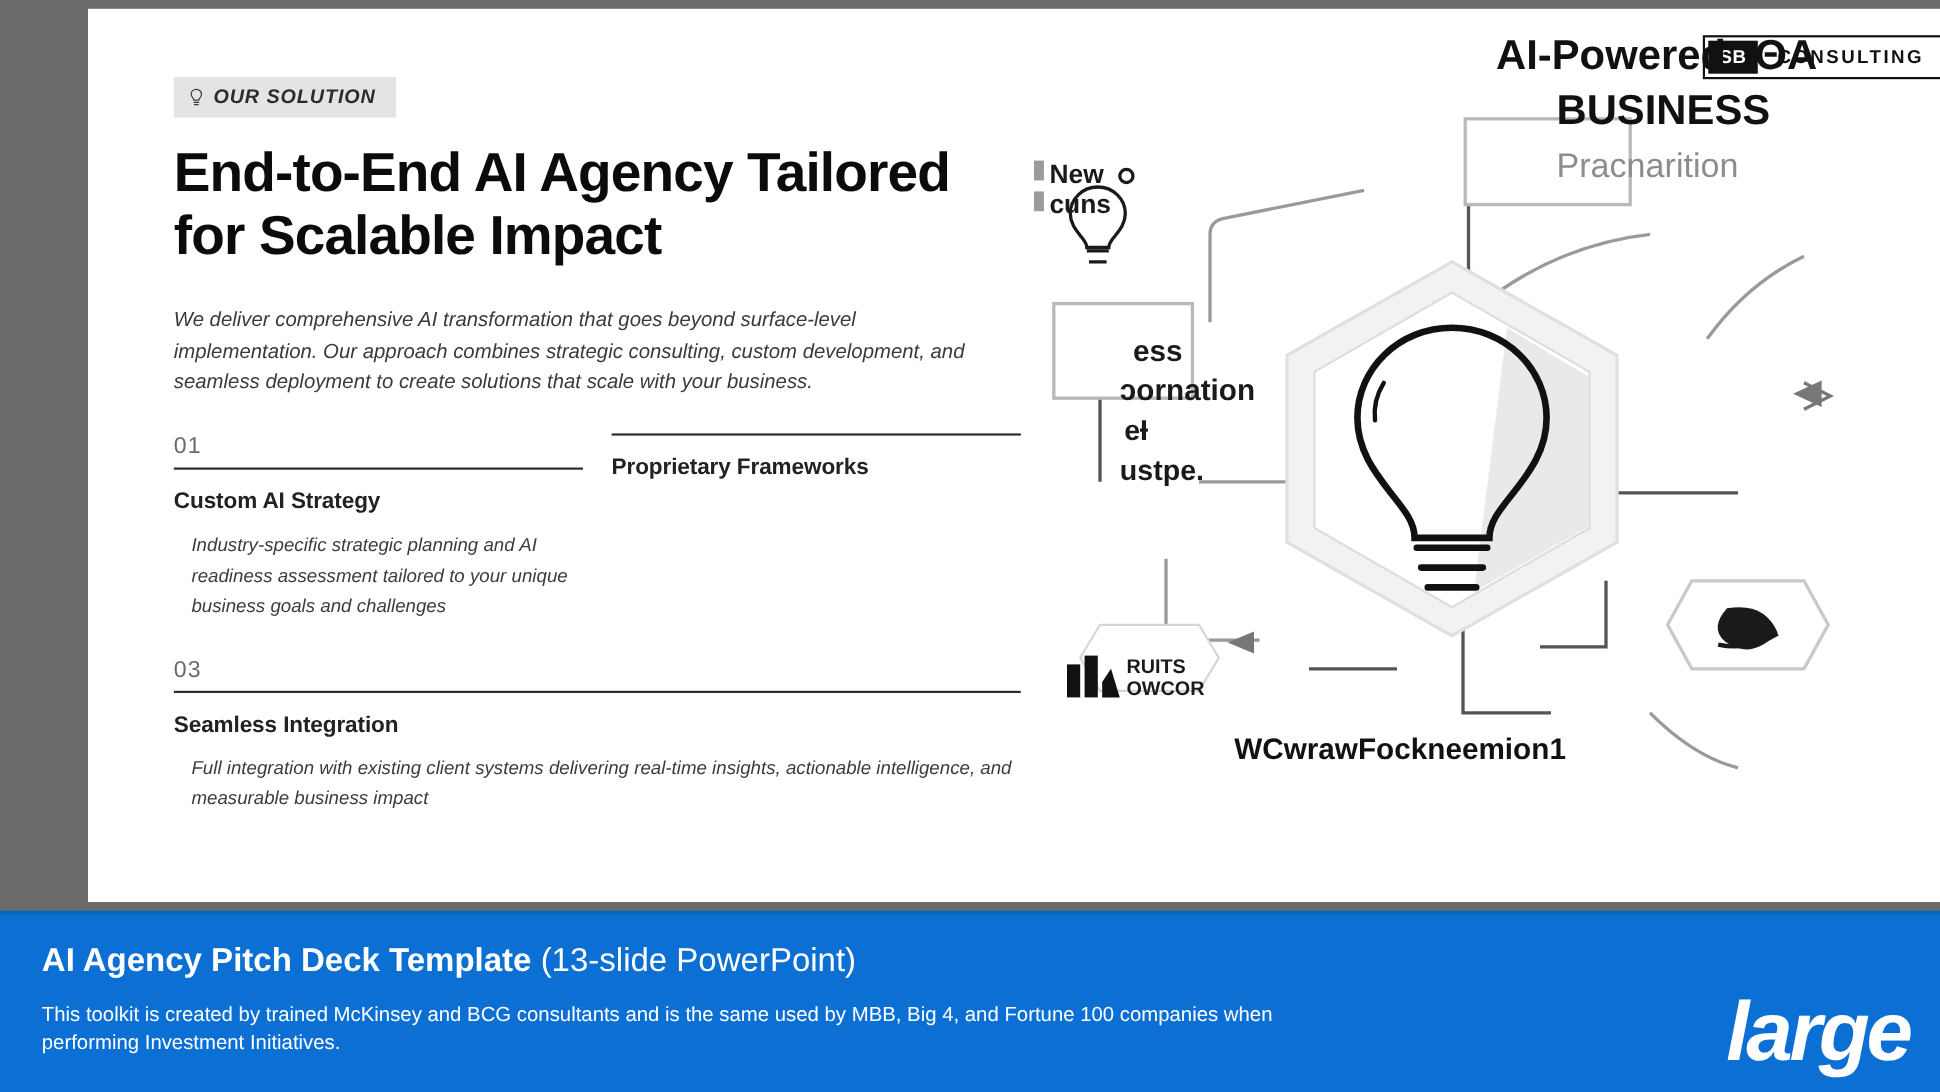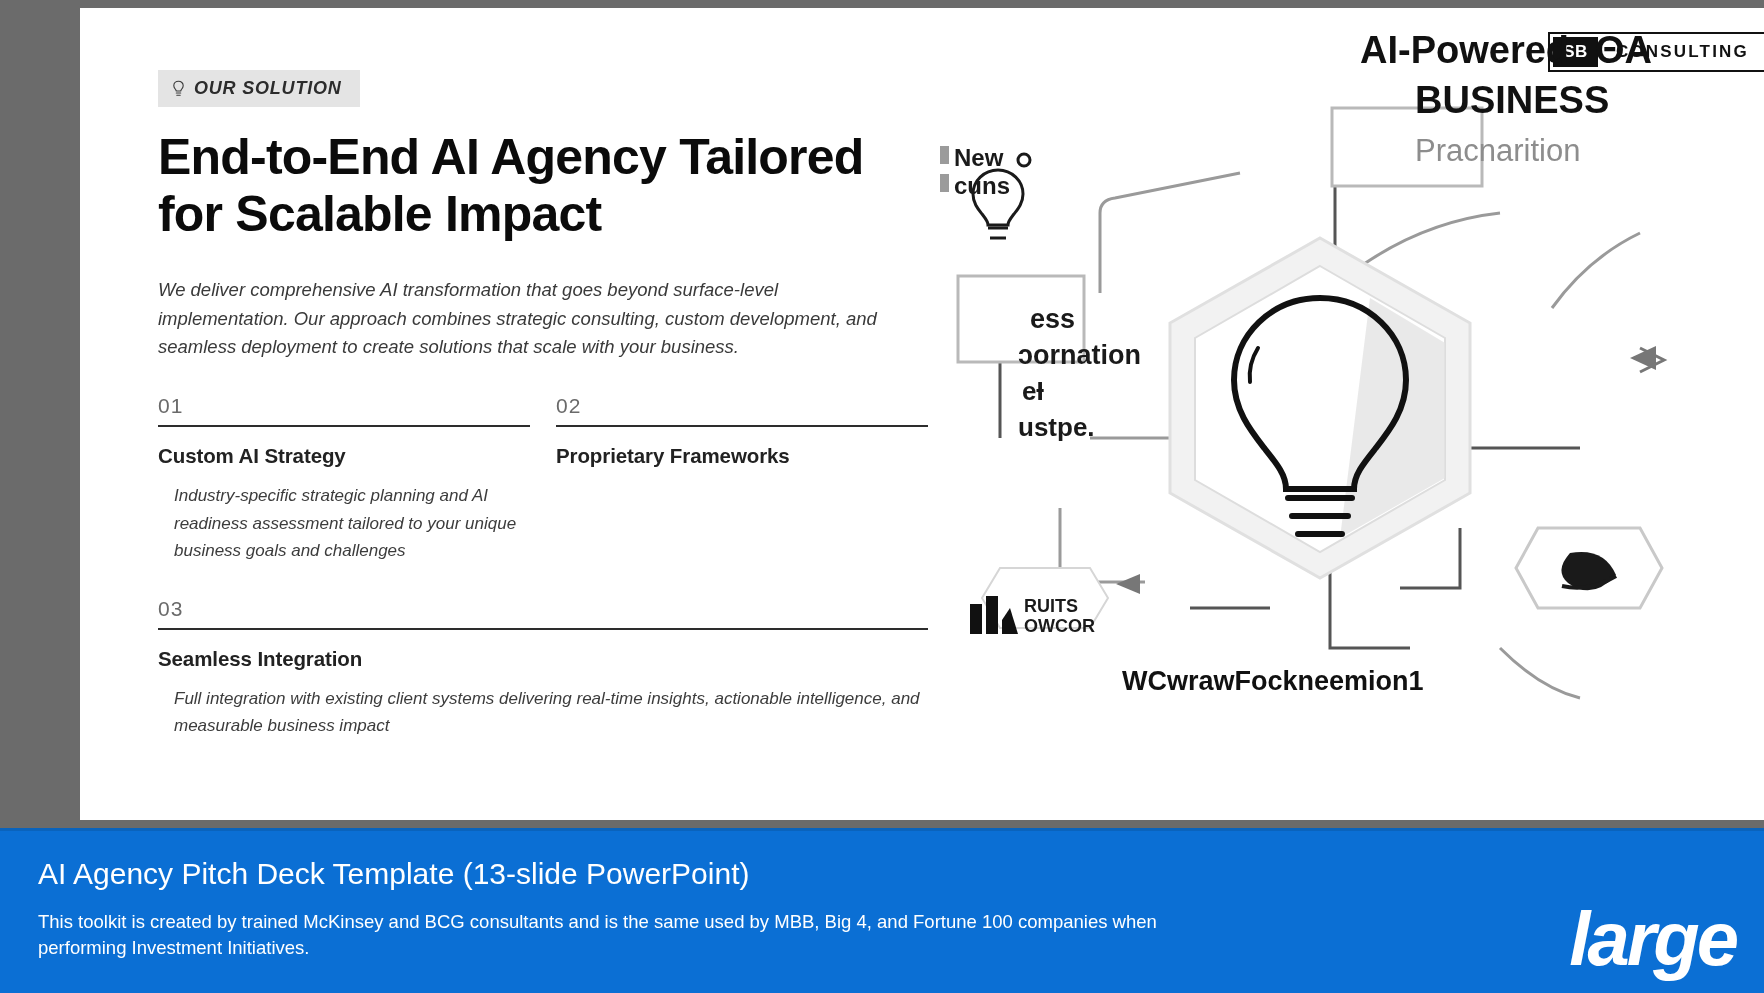--- a/index.html
+++ b/index.html
@@ -161,21 +161,21 @@
     background: #0b6fd4;
     border-top: 3px solid #0a63bc;
   }
   #footer-title {
     position: absolute;
     left: 38px;
     top: 26px;
     font-size: 30px;
     color: #fff;
   }
-  #footer-title .bold { font-weight: normal; }
+  #footer-title .bold { font-weight: bold; }
   #footer-title .light { font-weight: normal; }
   #footer-desc {
     position: absolute;
     left: 38px;
     top: 78px;
     font-size: 18.5px;
     line-height: 1.38;
     color: #ffffff;
     width: 1210px;
   }
@@ -228,21 +228,20 @@
     <div id="feature-grid">
 
       <div class="feature-item">
         <div class="feature-num">01</div>
         <div class="feature-rule"></div>
         <div class="feature-title">Custom AI Strategy</div>
         <div class="feature-desc">Industry-specific strategic planning and AI readiness assessment tailored to your unique business goals and challenges</div>
       </div>
 
       <div class="feature-item">
-        <div class="feature-num">02</div>
         <div class="feature-rule"></div>
         <div class="feature-title">Proprietary Frameworks</div>
       </div>
 
       <div class="feature-item wide">
         <div class="feature-num">03</div>
         <div class="feature-rule"></div>
         <div class="feature-title">Seamless Integration</div>
         <div class="feature-desc">Full integration with existing client systems delivering real-time insights, actionable intelligence, and measurable business impact</div>
       </div>

